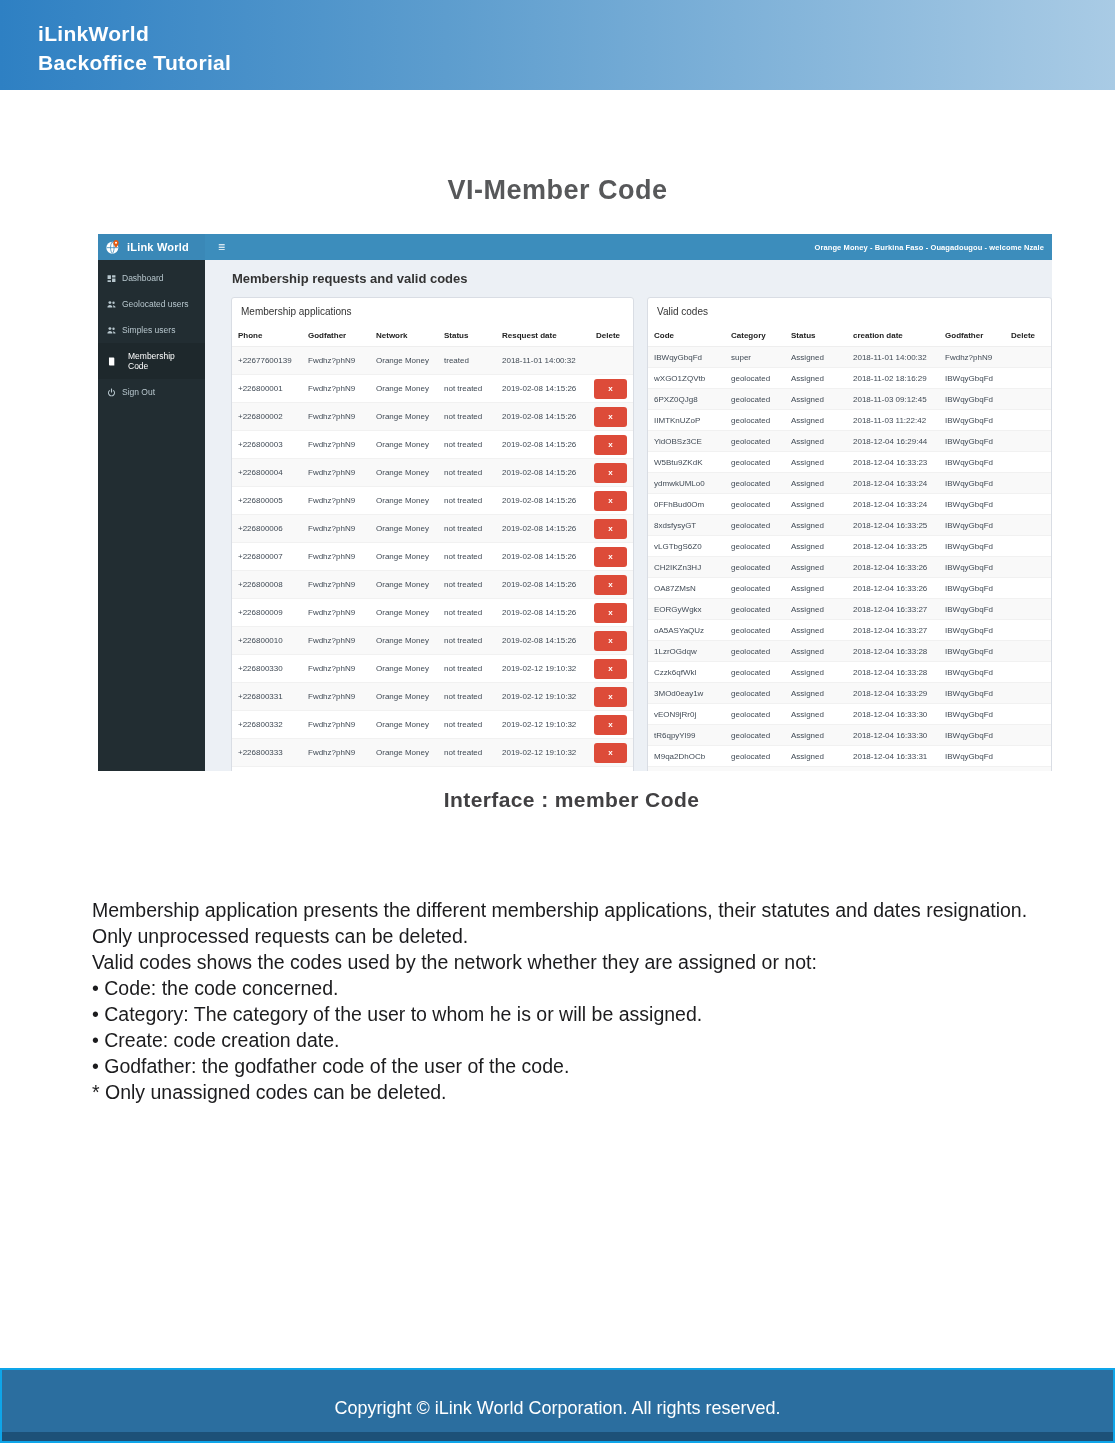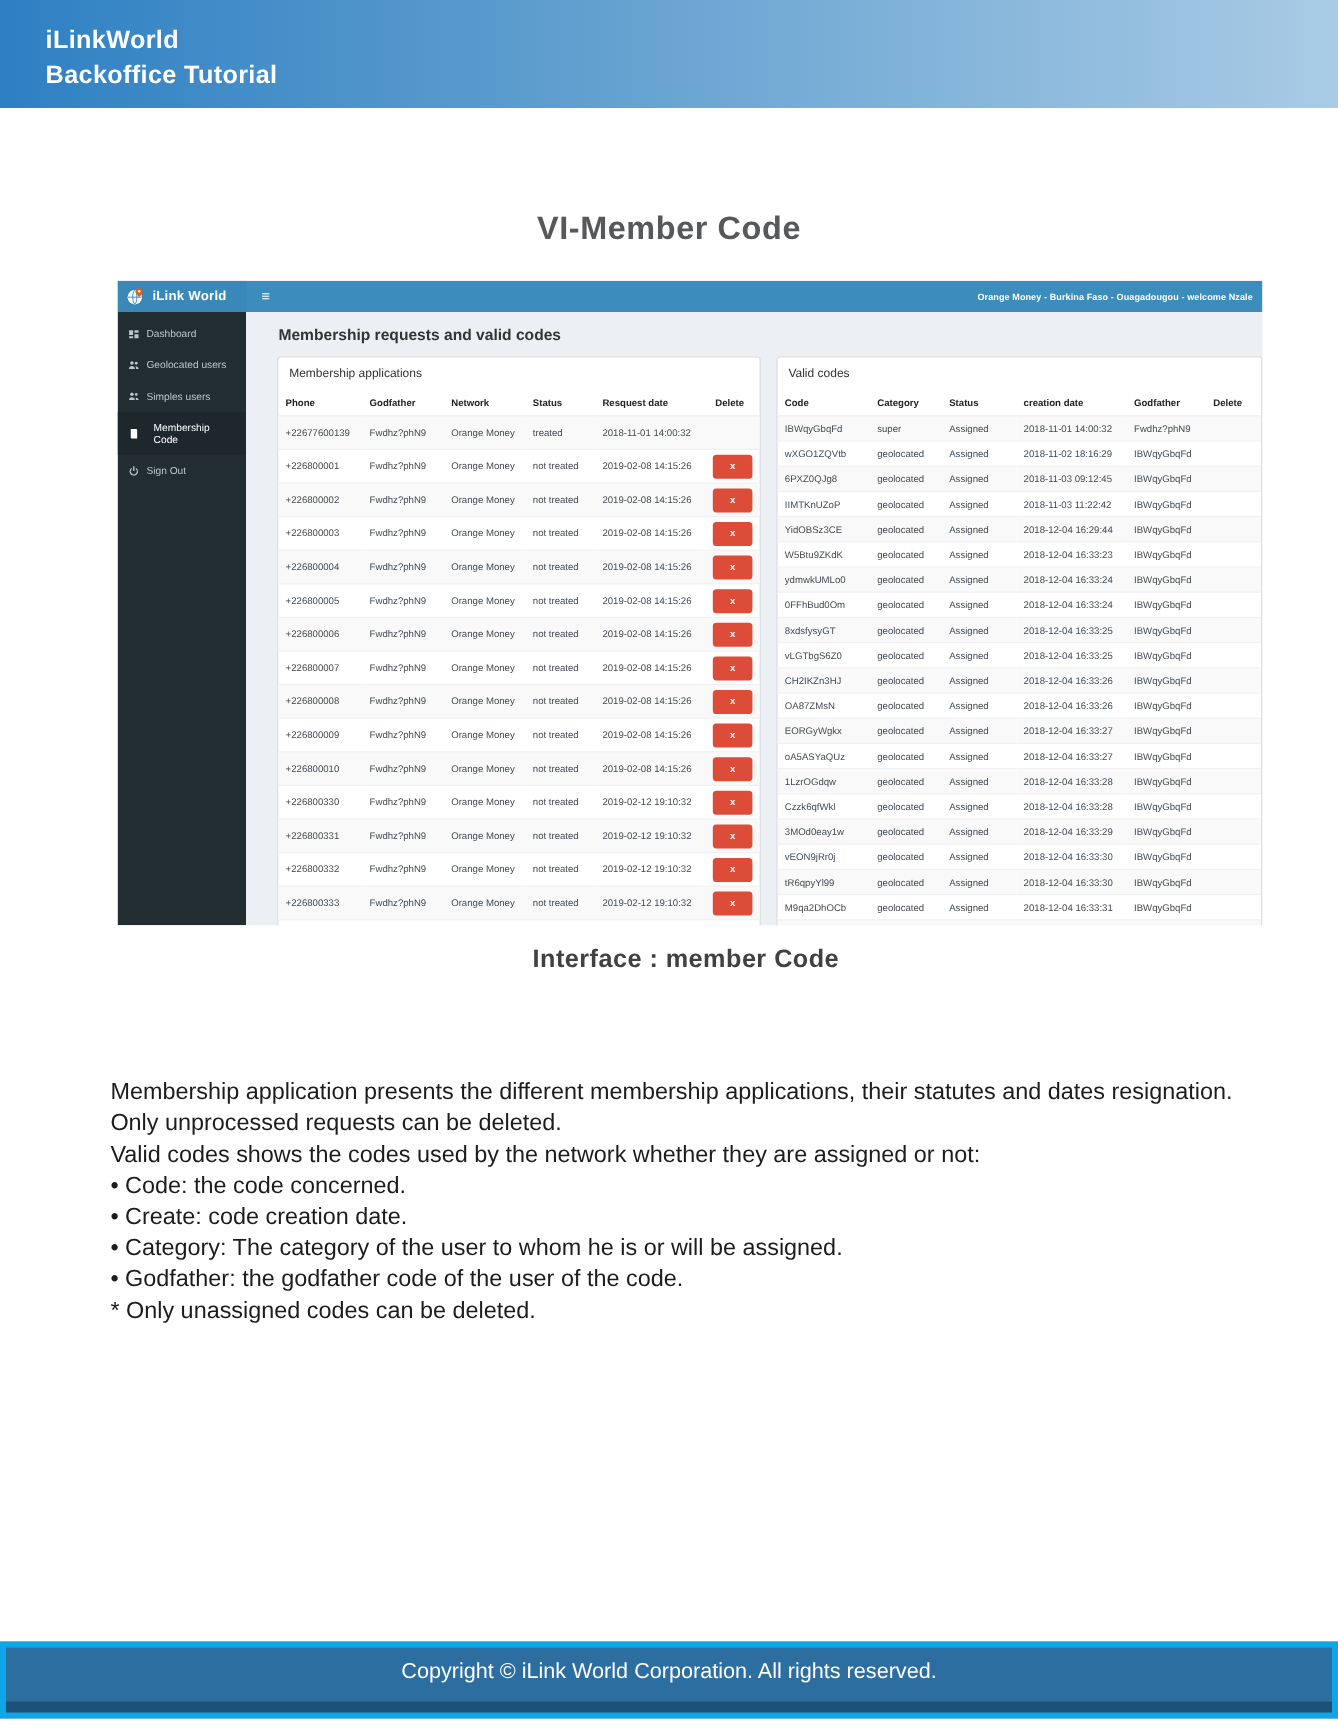--- a/index.html
+++ b/index.html
@@ -59,23 +59,23 @@
     text-align:center;padding:0;}
 
   
   .fig-caption{position:absolute;top:788px;left:0;width:100%;text-align:center;
     font-size:21px;font-weight:bold;color:#414042;letter-spacing:.4px;margin-left:14px;}
   .body-text{position:absolute;left:92px;top:897px;width:950px;font-size:19.5px;
     color:#1c1c1e;line-height:26px;}
   .body-text p{margin:0;}
 
   
-  .doc-footer{position:absolute;left:0;top:1368px;width:100%;height:64px;background:#2b6e9f;
-    border:5px solid #0ea5e9;box-sizing:border-box;text-align:center;color:#fff;
-    font-size:18px;padding-top:9px;}
+  .doc-footer{position:absolute;left:0;top:1368px;width:100%;height:75px;background:#2b6e9f;
+    border:2px solid #0ea5e9;box-sizing:border-box;text-align:center;color:#fff;
+    font-size:18px;padding-top:28px;}
   .doc-footer::after{content:"";position:absolute;left:0;bottom:0;width:100%;height:9px;
     background:#1d5178;}
 </style>
 </head>
 <body>
 
 <div class="page">
 
   <div class="doc-header">
     <div class="hline">iLinkWorld</div>
@@ -540,22 +540,22 @@
       </div>
     </div>
   </div>
 
   <div class="fig-caption">Interface : member Code</div>
 
   <div class="body-text">
       <p>Membership application presents the different membership applications, their statutes and dates resignation. Only unprocessed requests can be deleted.</p>
       <p>Valid codes shows the codes used by the network whether they are assigned or not:</p>
       <p>• Code: the code concerned.</p>
+      <p>• Category: The category of the user to whom he is or will be assigned.</p>
       <p>• Create: code creation date.</p>
-      <p>• Category: The category of the user to whom he is or will be assigned.</p>
       <p>• Godfather: the godfather code of the user of the code.</p>
       <p>* Only unassigned codes can be deleted.</p>
     </div>
 
   <div class="doc-footer">
     <span>Copyright © iLink World Corporation. All rights reserved.</span>
   </div>
 
 </div>
 

